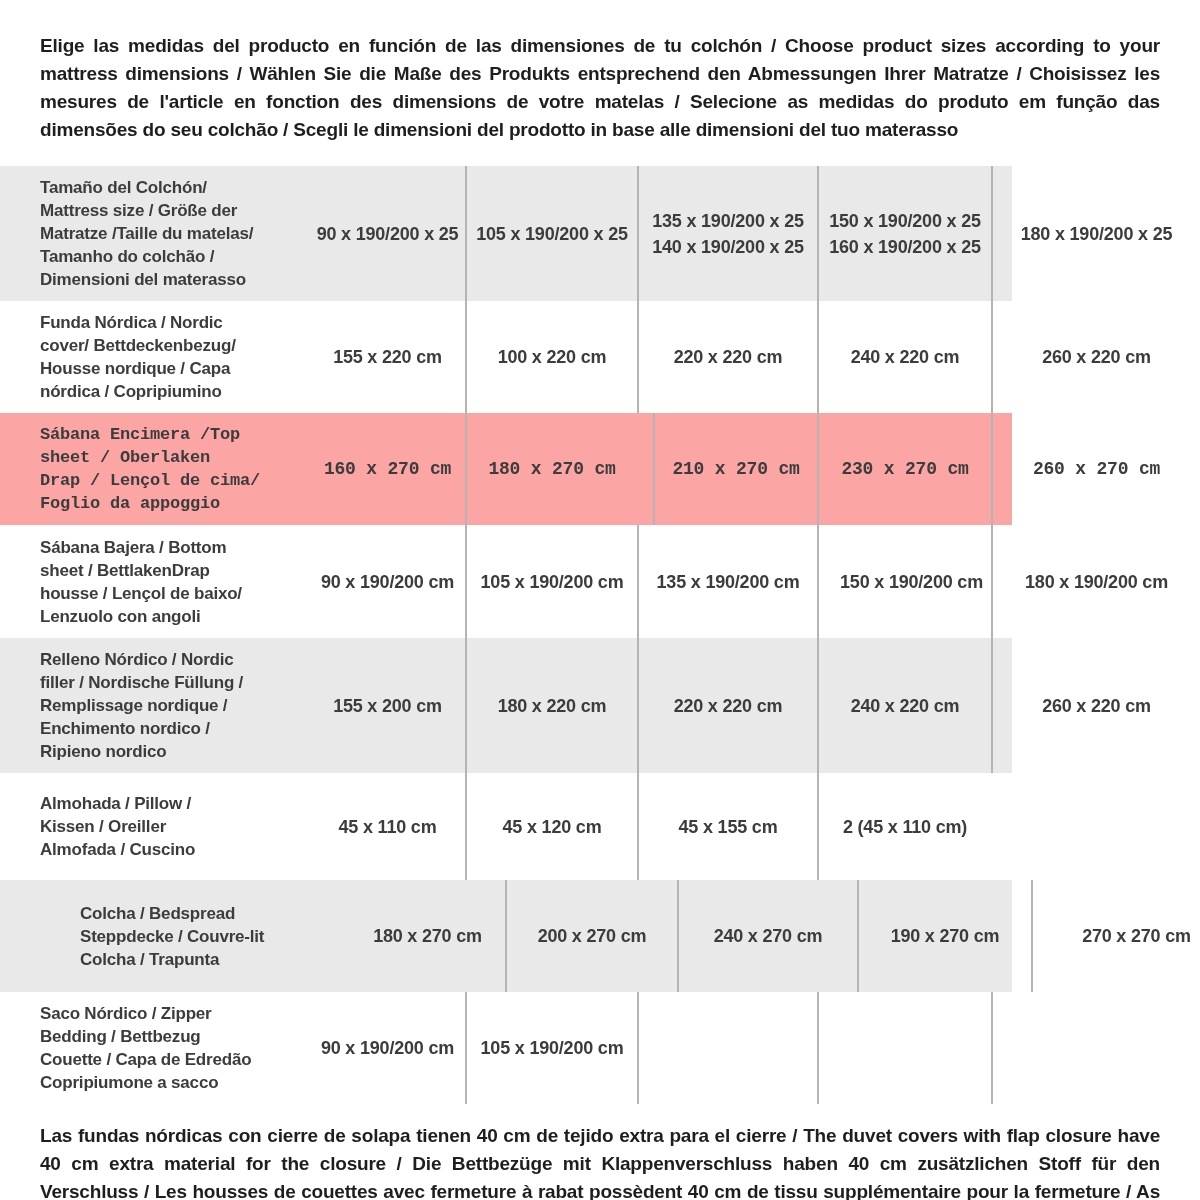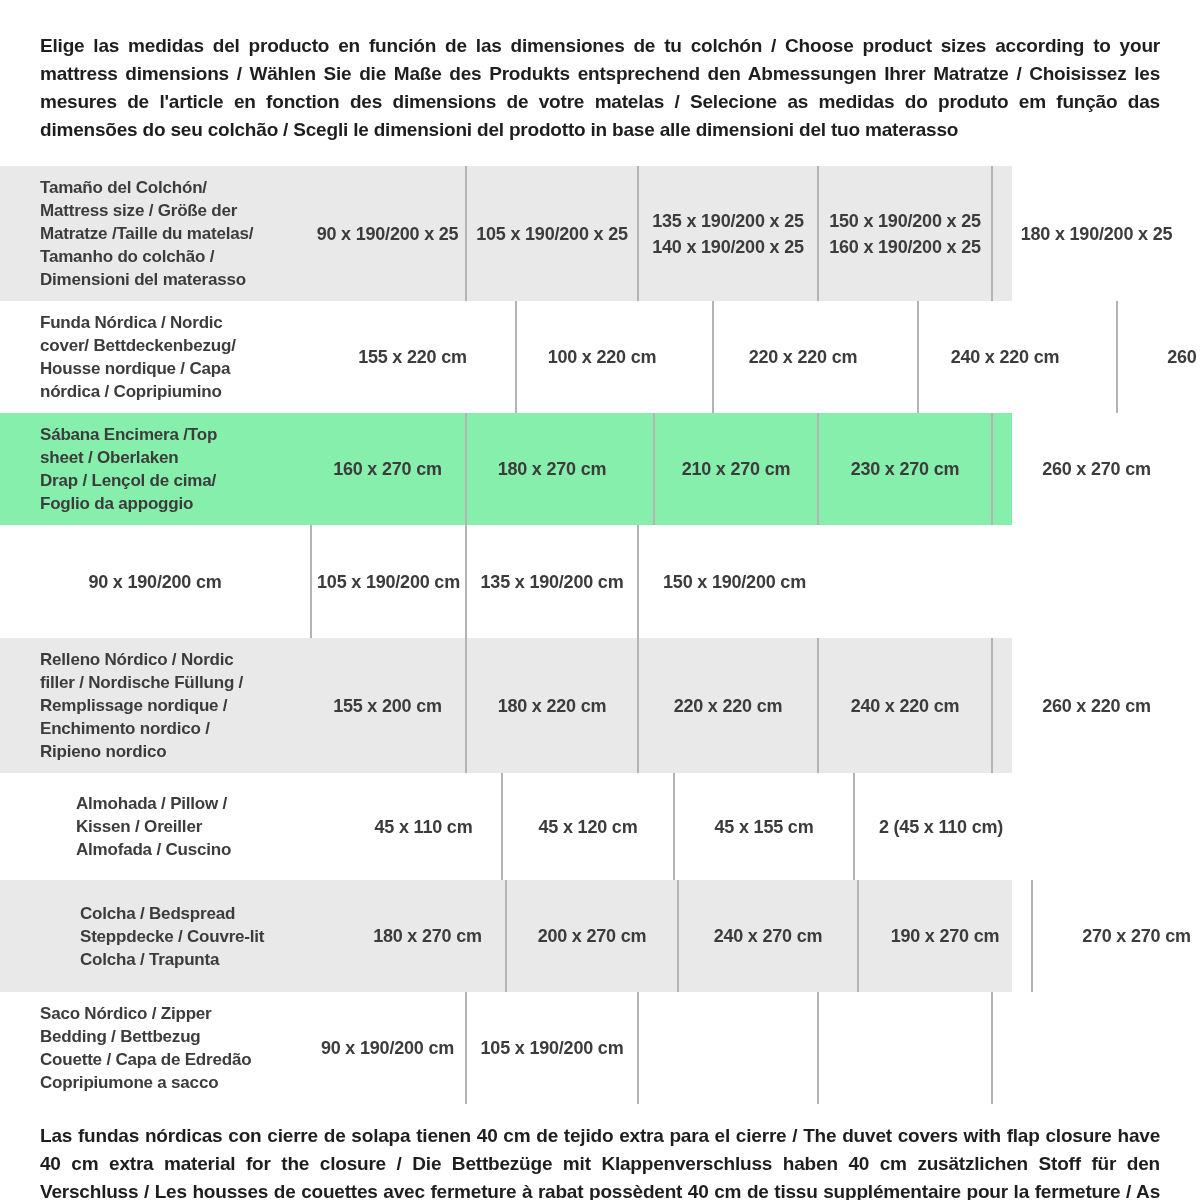--- a/index.html
+++ b/index.html
@@ -59,25 +59,25 @@
     font-size: 18px;
     line-height: 26px;
     letter-spacing: -0.2px;
     color: #3c3c3c;
     white-space: pre-line;
   }
   .cell.sep { border-left: 2px solid #b4b4b4; }
 
   
   .row:nth-child(1) { min-height: 123px; }
-  .row:nth-child(2) { min-height: 112px; gap: 25px; }
+  .row:nth-child(2) { min-height: 112px; }
   .row:nth-child(3) { min-height: 105px; }
   .row:nth-child(4) { min-height: 113px; }
   .row:nth-child(5) { min-height: 125px; }
-  .row:nth-child(6) { min-height: 107px; margin-left: 36px; }
+  .row:nth-child(6) { min-height: 107px; }
   .row:nth-child(7) { min-height: 112px; }
   .row:nth-child(8) { min-height: 105px; }
 </style>
 </head>
 <body>
 
 <div class="page">
 
   <p class="intro">Elige las medidas del producto en función de las dimensiones de tu colchón / Choose product sizes according to your mattress dimensions / Wählen Sie die Maße des Produkts entsprechend den Abmessungen Ihrer Matratze / Choisissez les mesures de l'article en fonction des dimensions de votre matelas / Selecione as medidas do produto em função das dimensões do seu colchão / Scegli le dimensioni del prodotto in base alle dimensioni del tuo materasso</p>
 
@@ -103,37 +103,42 @@
 cover/ Bettdeckenbezug/
 Housse nordique  / Capa
 nórdica / Copripiumino</div>
       <div class="cell val">155 x 220 cm</div>
       <div class="cell val sep" style="border-left-color: rgb(180, 180, 180);">100 x 220 cm</div>
       <div class="cell val sep" style="border-left-color: rgb(180, 180, 180);">220 x 220 cm</div>
       <div class="cell val sep" style="border-left-color: rgb(180, 180, 180);">240 x 220 cm</div>
       <div class="cell val sep" style="border-left-color: rgb(180, 180, 180);">260 x 220 cm</div>
     </div>
 
-    <div class="row shaded" style="background: #86efac;">
+    <div class="row shaded" style="background: #fca5a5; font-family: Liberation Mono, monospace;">
       <div class="cell label">Sábana Encimera /Top
 sheet / Oberlaken
 Drap / Lençol de cima/
 Foglio da appoggio</div>
       <div class="cell val">160 x 270 cm</div>
       <div class="cell val sep" style="border-left-color: rgb(180, 180, 180);">180 x 270 cm</div>
       <div class="cell val sep" style="border-left-color: rgb(180, 180, 180); margin-left: 16px;">210 x 270 cm</div>
       <div class="cell val sep" style="border-left-color: rgb(180, 180, 180);">230 x 270 cm</div>
       <div class="cell val sep" style="border-left-color: rgb(180, 180, 180);">260 x 270 cm</div>
     </div>
 
     <div class="row">
+      <div class="cell label">Sábana Bajera / Bottom
+sheet / BettlakenDrap
+housse / Lençol de baixo/
+Lenzuolo con angoli</div>
       <div class="cell val">90 x 190/200 cm</div>
       <div class="cell val sep" style="border-left-color: rgb(180, 180, 180);">105 x 190/200 cm</div>
       <div class="cell val sep" style="border-left-color: rgb(180, 180, 180);">135 x 190/200 cm</div>
       <div class="cell val sep" style="border-left-color: rgb(180, 180, 180); padding-left: 17px;">150 x 190/200 cm</div>
+      <div class="cell val sep" style="border-left-color: rgb(180, 180, 180);">180 x 190/200 cm</div>
     </div>
 
     <div class="row shaded" style="background: rgb(233, 233, 233);">
       <div class="cell label">Relleno Nórdico / Nordic
 filler / Nordische Füllung /
 Remplissage nordique /
 Enchimento nordico /
 Ripieno nordico</div>
       <div class="cell val">155 x 200 cm</div>
       <div class="cell val sep" style="border-left-color: rgb(180, 180, 180);">180 x 220 cm</div>

